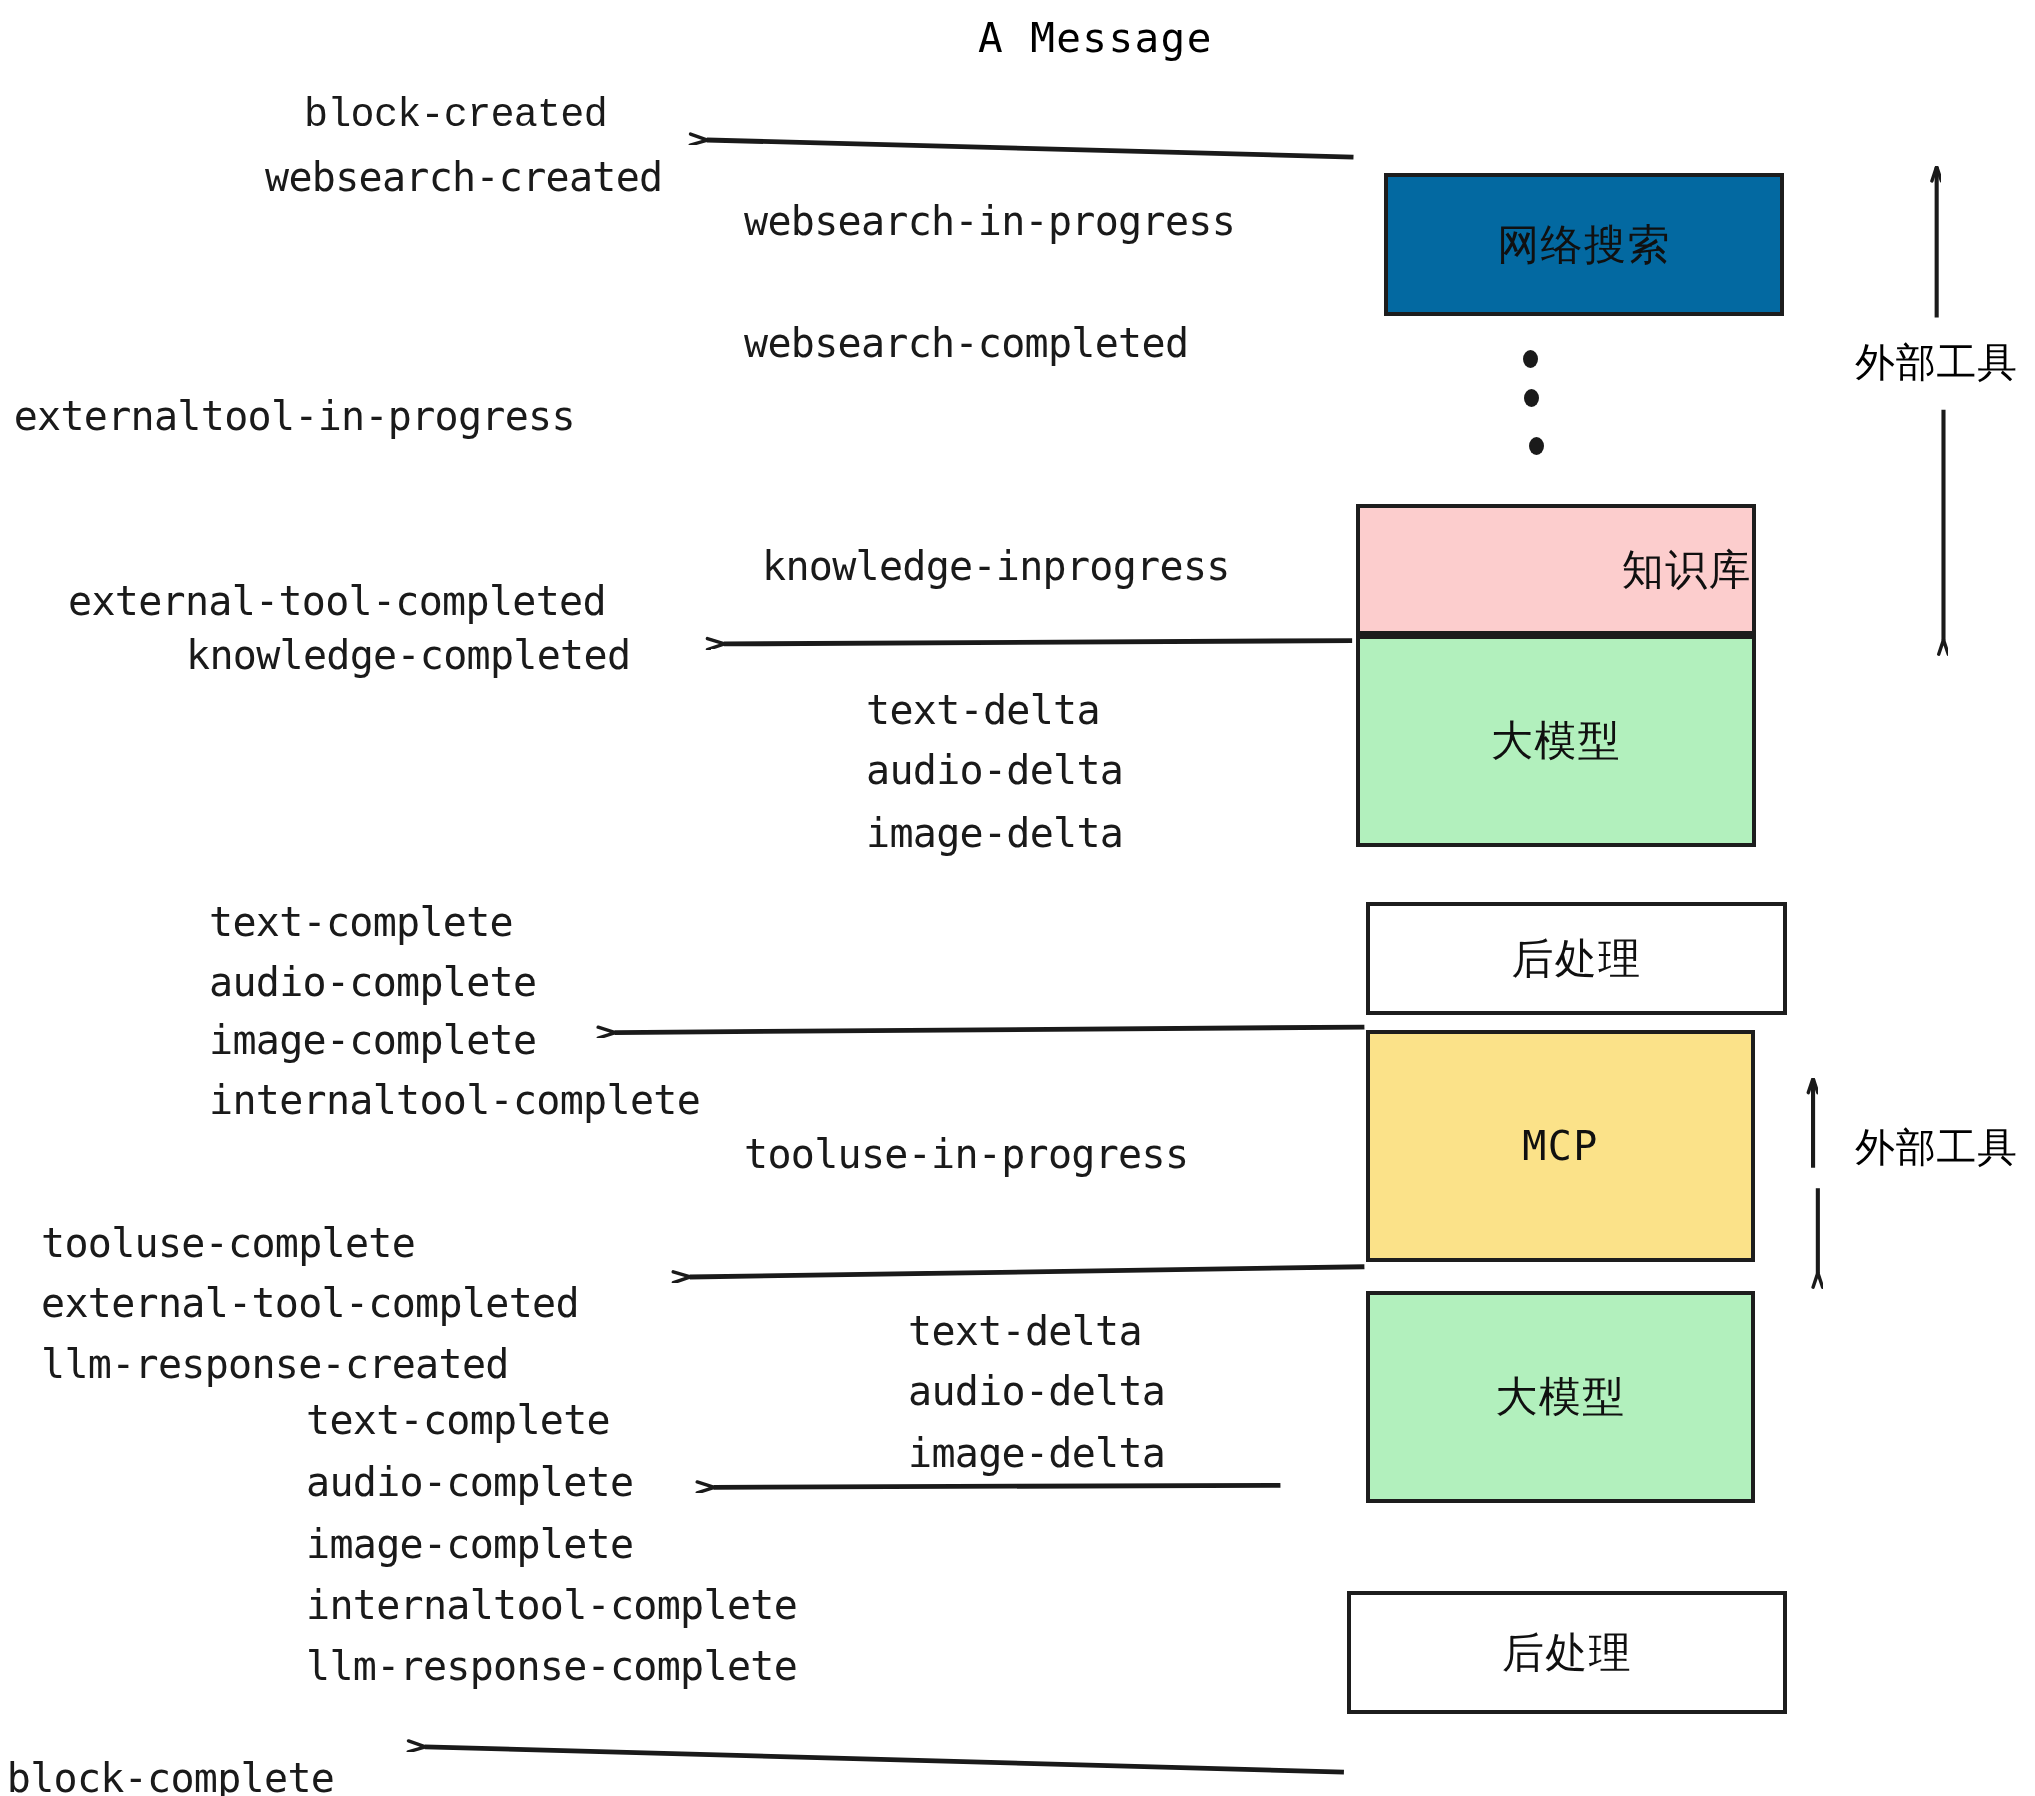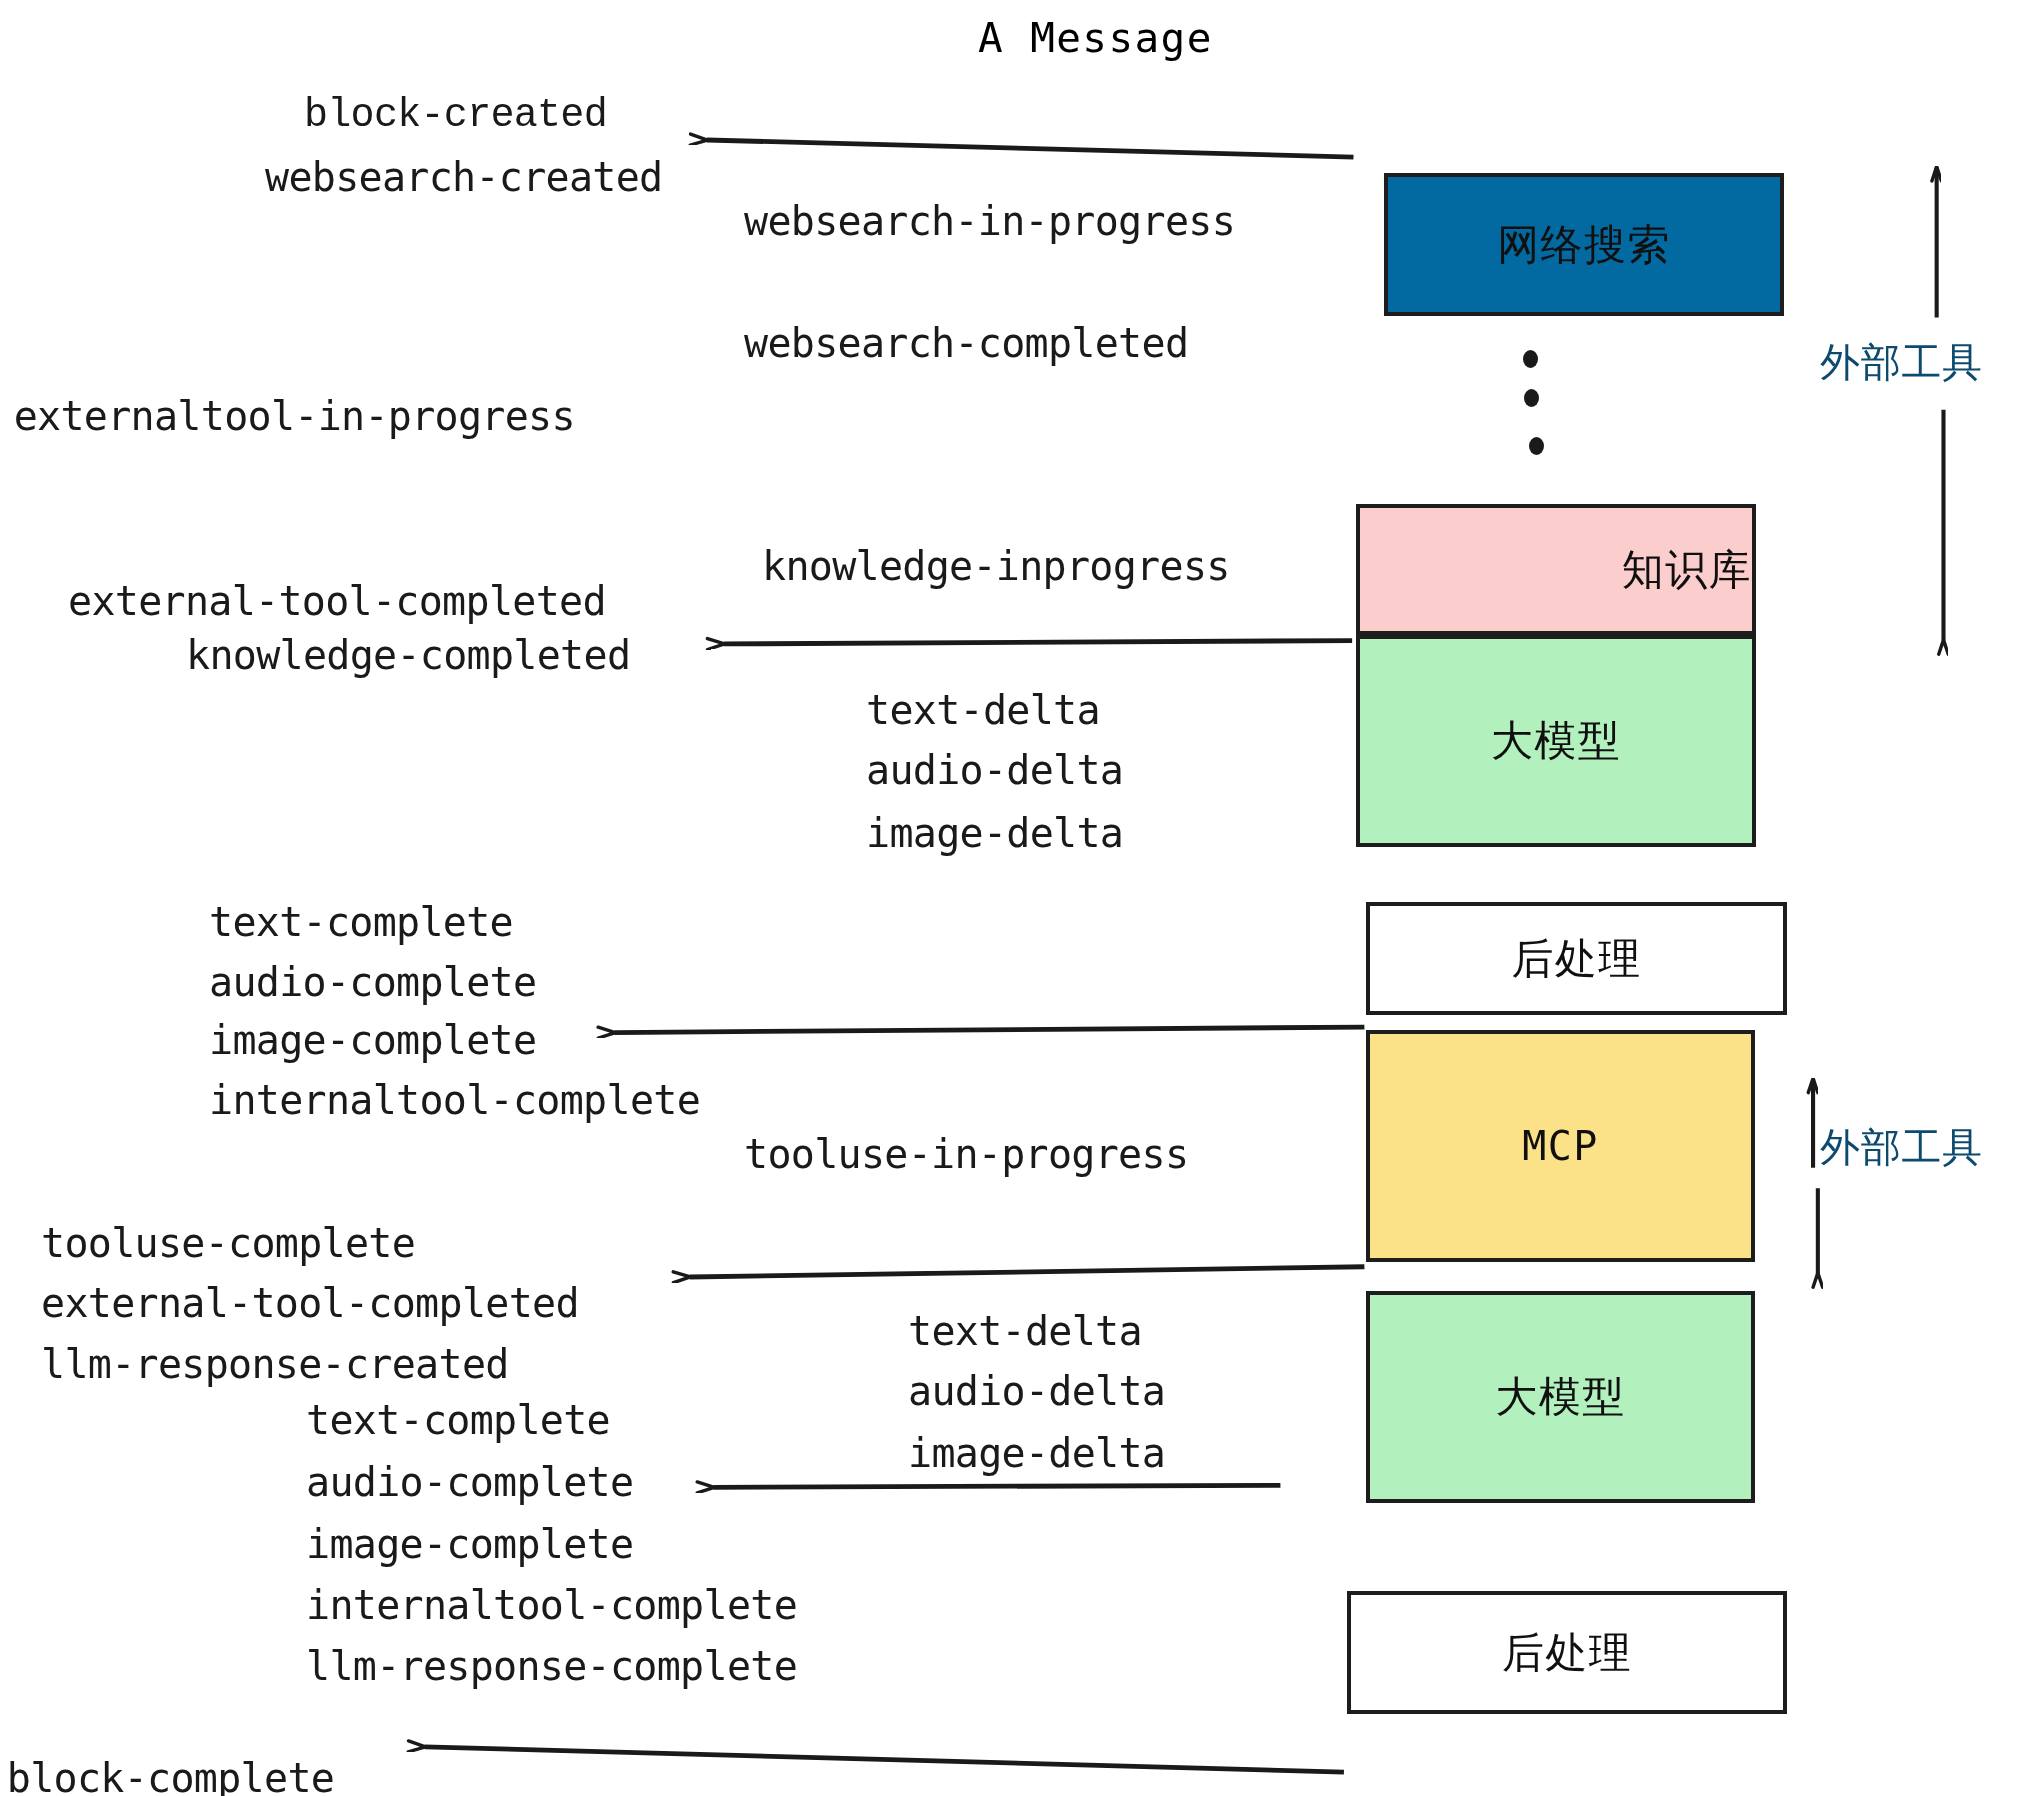--- a/index.html
+++ b/index.html
@@ -46,23 +46,24 @@
     letter-spacing: 1.4px;
   }
   .box.mono {
     font-family: "DejaVu Sans Mono", "Liberation Mono", monospace;
     font-size: 40px;
   }
   .cn-side {
     position: absolute;
     font-family: "DejaVu Sans", "Liberation Sans", sans-serif;
     font-size: 40px;
-    color: #0c4a6e;
+    color: #000000;
     white-space: pre;
     letter-spacing: 0.7px;
+    margin-left: 35px;
   }
   .dot {
     position: absolute;
     width: 15px;
     height: 18px;
     background: #1a1a1a;
     border-radius: 50%;
   }
   svg.overlay {
     position: absolute;

